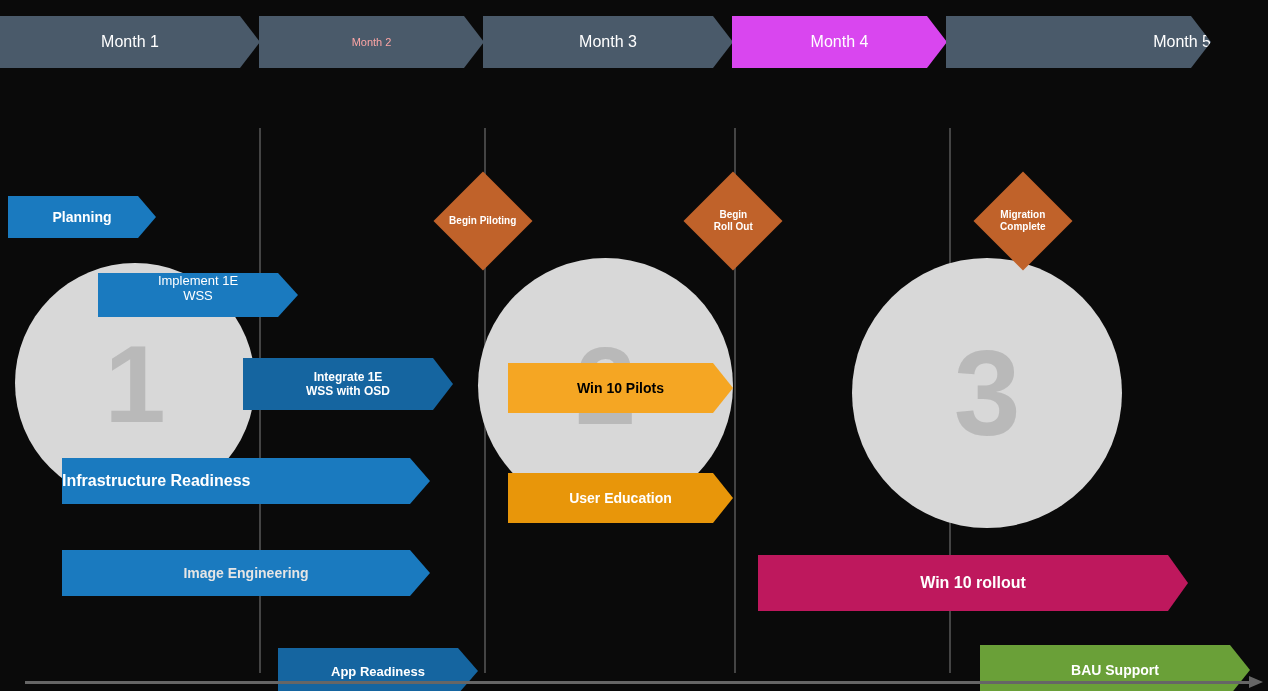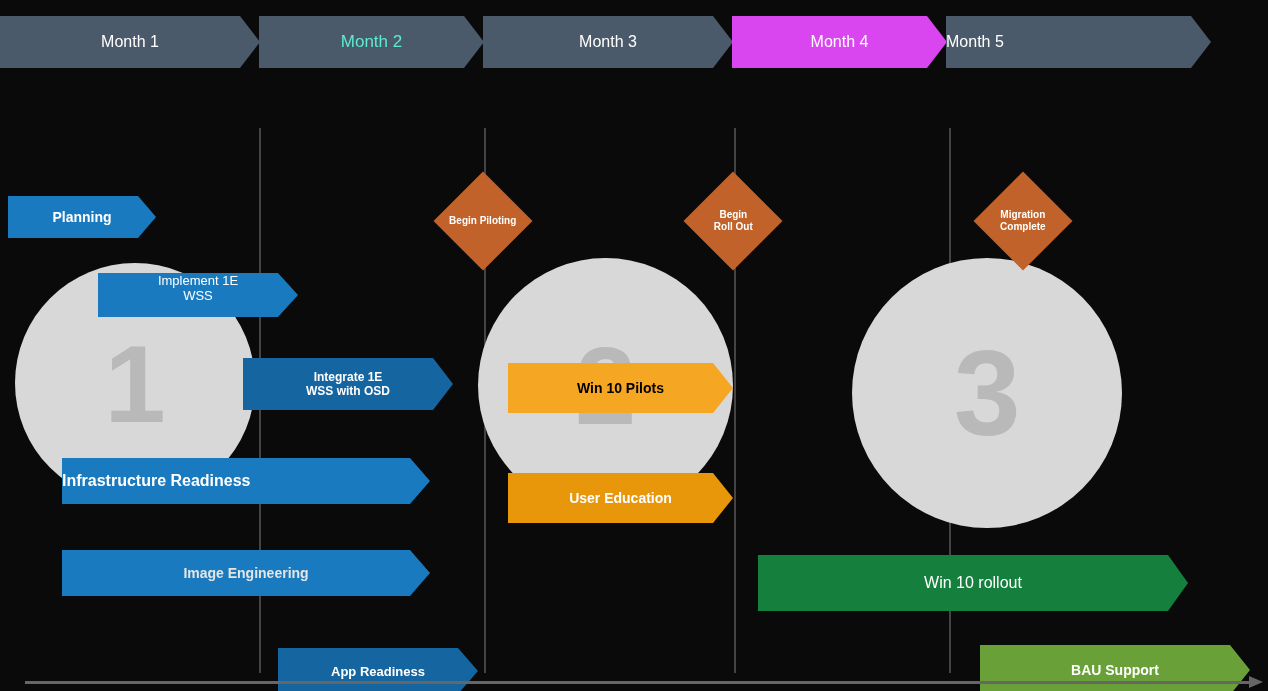--- a/index.html
+++ b/index.html
@@ -14,30 +14,30 @@
   </style>
 </head>
 <body>
 
 <div style="position:relative;width:1268px;height:691px;">
 
   <div style="display:flex;width:1268px;height:52px;margin-top:16px;position:relative;">
     <div style="width:260px;height:52px;background:#4a5a6a;display:flex;align-items:center;justify-content:center;color:white;font-size:16px;font-weight:500;clip-path:polygon(0 0, 240px 0, 260px 26px, 240px 52px, 0 52px);">
       <span>Month 1</span>
     </div>
-    <div style="width:225px;height:52px;background:#4a5a6a;display:flex;align-items:center;justify-content:center;color:#5eead4;font-size:17px;font-weight:500;clip-path:polygon(0 0, 205px 0, 225px 26px, 205px 52px, 0 52px);margin-left:-1px;text-align:right;">
+    <div style="width:225px;height:52px;background:#4a5a6a;display:flex;align-items:center;justify-content:center;color:#fca5a5;font-size:11px;font-weight:500;clip-path:polygon(0 0, 205px 0, 225px 26px, 205px 52px, 0 52px);margin-left:-1px;text-align:right;">
       <span>Month 2</span>
     </div>
     <div style="width:250px;height:52px;background:#4a5a6a;display:flex;align-items:center;justify-content:center;color:white;font-size:16px;font-weight:500;clip-path:polygon(0 0, 230px 0, 250px 26px, 230px 52px, 0 52px);margin-left:-1px;">
       <span>Month 3</span>
     </div>
     <div style="width:215px;height:52px;background:#d946ef;display:flex;align-items:center;justify-content:center;color:white;font-size:16px;font-weight:500;clip-path:polygon(0 0, 195px 0, 215px 26px, 195px 52px, 0 52px);margin-left:-1px;">
       <span>Month 4</span>
     </div>
-    <div style="width:265px;height:52px;background:#4a5a6a;display:flex;align-items:center;justify-content:flex-start;color:white;font-size:16px;font-weight:500;clip-path:polygon(0 0, 245px 0, 265px 26px, 245px 52px, 0 52px);margin-left:-1px;">
+    <div style="width:265px;height:52px;background:#4a5a6a;display:flex;align-items:center;justify-content:flex-end;color:white;font-size:16px;font-weight:500;clip-path:polygon(0 0, 245px 0, 265px 26px, 245px 52px, 0 52px);margin-left:-1px;">
       <span>Month 5</span>
     </div>
   </div>
 
   <div style="position:relative;width:1268px;height:630px;top:0px;">
 
     <div style="position:absolute;left:259px;top:60px;bottom:25px;width:2px;background:#444;"></div>
     <div style="position:absolute;left:484px;top:60px;bottom:25px;width:2px;background:#444;"></div>
     <div style="position:absolute;left:734px;top:60px;bottom:25px;width:2px;background:#444;"></div>
     <div style="position:absolute;left:949px;top:60px;bottom:25px;width:2px;background:#444;"></div>
@@ -96,21 +96,21 @@
     </div>
 
     <div style="position:absolute;left:508px;top:295px;width:225px;height:50px;background:#f5a623;display:flex;align-items:center;justify-content:center;color:#000000;font-size:14px;font-weight:700;clip-path:polygon(0 0, 205px 0, 225px 25px, 205px 50px, 0 50px);">
       <span>Win 10 Pilots</span>
     </div>
 
     <div style="position:absolute;left:508px;top:405px;width:225px;height:50px;background:#e8960a;display:flex;align-items:center;justify-content:center;color:white;font-size:14px;font-weight:700;clip-path:polygon(0 0, 205px 0, 225px 25px, 205px 50px, 0 50px);">
       <span>User Education</span>
     </div>
 
-    <div style="position:absolute;left:758px;top:487px;width:430px;height:56px;background:#15803d;display:flex;align-items:center;justify-content:center;color:white;font-size:16px;font-weight:400;clip-path:polygon(0 0, 410px 0, 430px 28px, 410px 56px, 0 56px);">
+    <div style="position:absolute;left:758px;top:487px;width:430px;height:56px;background:#be185d;display:flex;align-items:center;justify-content:center;color:white;font-size:16px;font-weight:700;clip-path:polygon(0 0, 410px 0, 430px 28px, 410px 56px, 0 56px);">
       <span>Win 10 rollout</span>
     </div>
 
     <div style="position:absolute;left:980px;top:577px;width:270px;height:50px;background:#6aa038;display:flex;align-items:center;justify-content:center;color:white;font-size:14px;font-weight:700;clip-path:polygon(0 0, 250px 0, 270px 25px, 250px 50px, 0 50px);">
       <span>BAU Support</span>
     </div>
 
     <div style="position:absolute;left:25px;bottom:14px;right:15px;height:3px;background:#666;">
       <div style="position:absolute;right:-10px;top:-5px;width:0;height:0;border-left:14px solid #666;border-top:6px solid transparent;border-bottom:6px solid transparent;"></div>
     </div>

